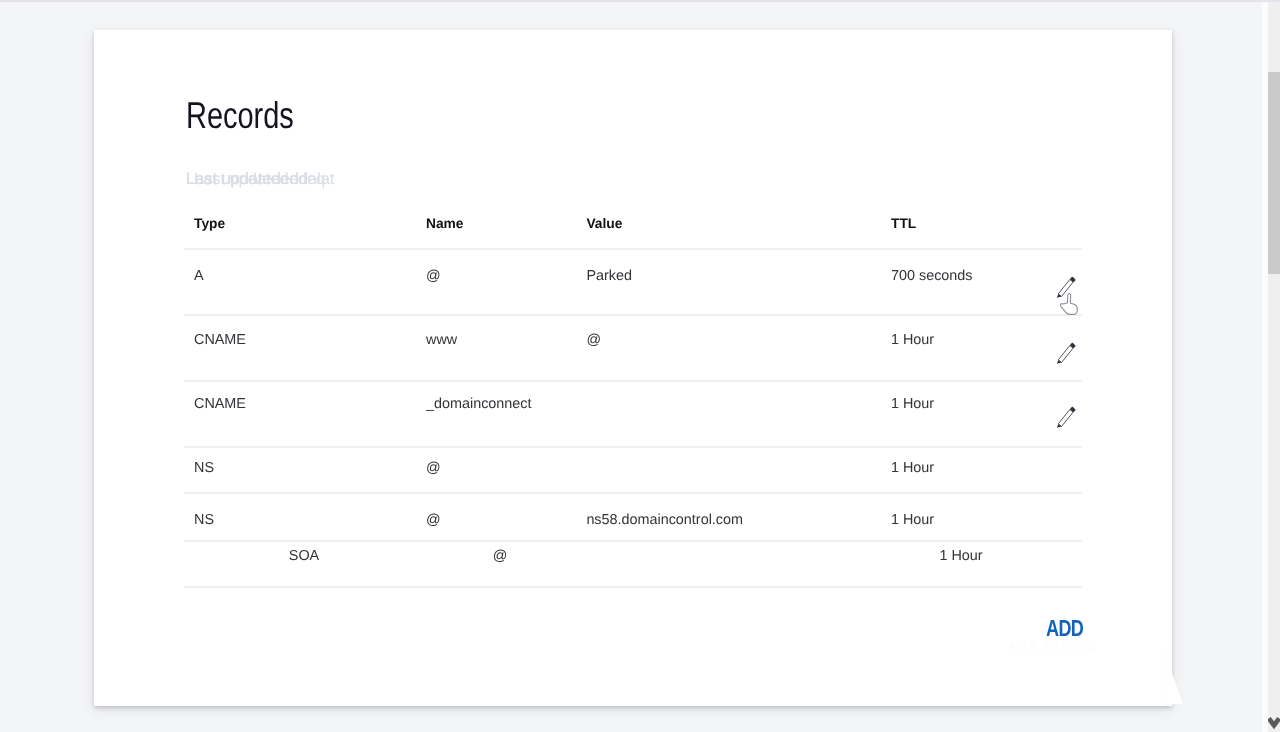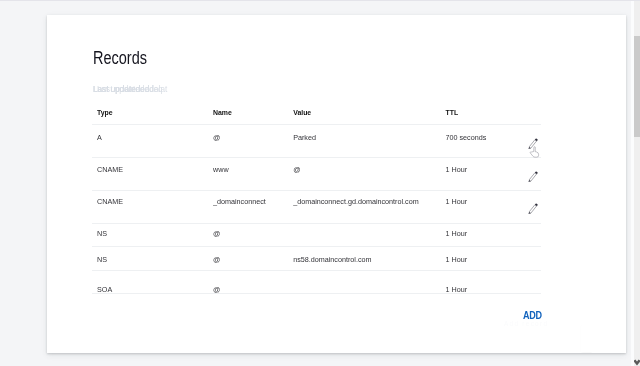--- a/index.html
+++ b/index.html
@@ -9,21 +9,20 @@
     background:#f4f5f7;
     font-family:"Liberation Sans",sans-serif;
   }
   .viewport{position:absolute;left:0;top:0;width:640px;height:366px;overflow:hidden;}
 
   
   .card{
     position:absolute;left:46.5px;top:15.2px;width:539.8px;height:338px;
     background:#ffffff;
     box-shadow:0 1px 2px rgba(60,64,67,.22), 0 2px 6px rgba(60,64,67,.10);
-    padding-left:40px;
   }
 
   .title{
     position:absolute;left:46.7px;top:34.1px;
     font-size:18.7px;font-weight:400;color:#14141e;letter-spacing:0;
     line-height:18px;transform:scaleX(.775);transform-origin:0 0;
   }
   .subwrap{position:absolute;left:46.5px;top:70.3px;height:10px;}
   .subwrap span{
     position:absolute;left:0;top:0;white-space:nowrap;
@@ -103,35 +102,34 @@
           </div>
           <div class="row" style="top: 57px;">
             <div class="cell c0">CNAME</div>
             <div class="cell c1">www</div>
             <div class="cell c2">@</div>
             <div class="cell c3">1 Hour</div>
           </div>
           <div class="row" style="top: 89px;">
             <div class="cell c0">CNAME</div>
             <div class="cell c1">_domainconnect</div>
-            <div class="cell c2">_domainconnect.gd.domaincontrol.com</div>
             <div class="cell c3">1 Hour</div>
           </div>
           <div class="row" style="top: 121.5px;">
             <div class="cell c0">NS</div>
             <div class="cell c1">@</div>
             <div class="cell c3">1 Hour</div>
           </div>
           <div class="row" style="top: 147px;">
             <div class="cell c0">NS</div>
             <div class="cell c1">@</div>
             <div class="cell c2">ns58.domaincontrol.com</div>
             <div class="cell c3">1 Hour</div>
           </div>
-          <div class="row" style="top: 177px;">
+          <div class="row" style="top: 165px; text-align: center;">
             <div class="cell c0">SOA</div>
             <div class="cell c1">@</div>
             <div class="cell c3">1 Hour</div>
           </div>
         </div>
     </div>
 
     <div class="curl"></div>
     <div id="pencils">
         <div class="pencil" style="left: 481px; top: 122.6px;">

